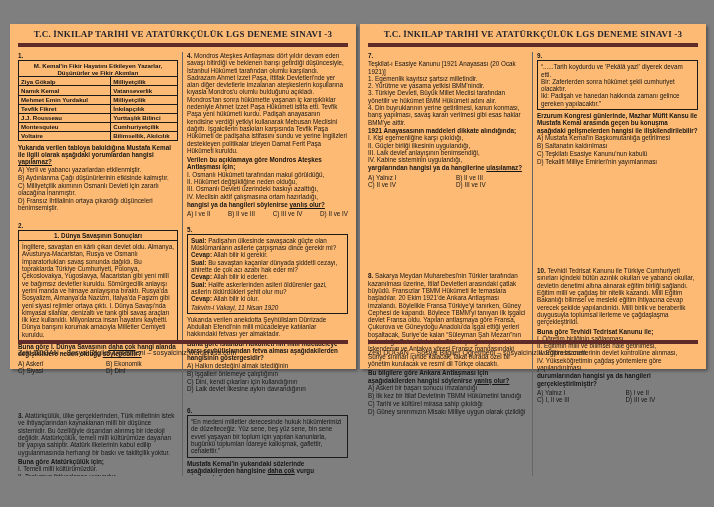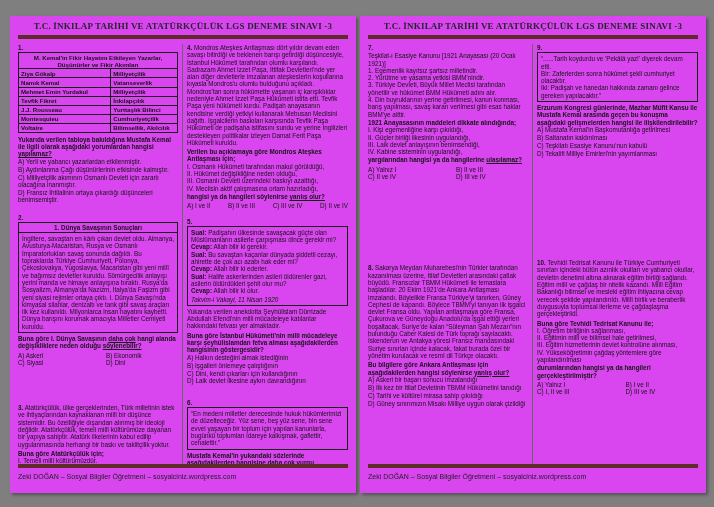--- a/index.html
+++ b/index.html
@@ -3,22 +3,22 @@
 <meta charset="utf-8">
 <style>
   html,body { margin:0; padding:0; }
   body {
     width:714px; height:507px; overflow:hidden;
     background:#7f7f7f;
     font-family:"Liberation Sans", sans-serif;
   }
   .canvas { position:relative; width:714px; height:507px; }
   .page {
-    position:absolute; top:16px; width:346px; height:477px;
-    background:#d946ef; box-shadow:2px 2px 3px rgba(0,0,0,0.35);
+    position:absolute; top:24px; width:346px; height:345px;
+    background:#fdba74; box-shadow:2px 2px 3px rgba(0,0,0,0.35);
   }
   #page-1 { left:10px; }
   #page-2 { left:360px; }
   .page-header {
     margin:5px 8px 0 8px; text-align:center;
     font-family:"Liberation Serif", serif; font-weight:bold;
     font-size:9px; letter-spacing:0.2px; color:#25252e; white-space:nowrap;
   }
   .hr-bar { position:absolute; left:8px; right:8px; top:19px; height:4px; background:var(--bar,#5e2b29); }
   .cols { position:absolute; top:28px; left:8px; right:8px; height:424px; display:flex; overflow:hidden; }

